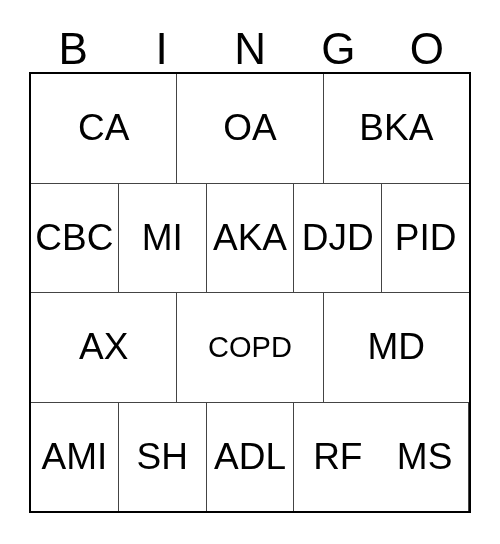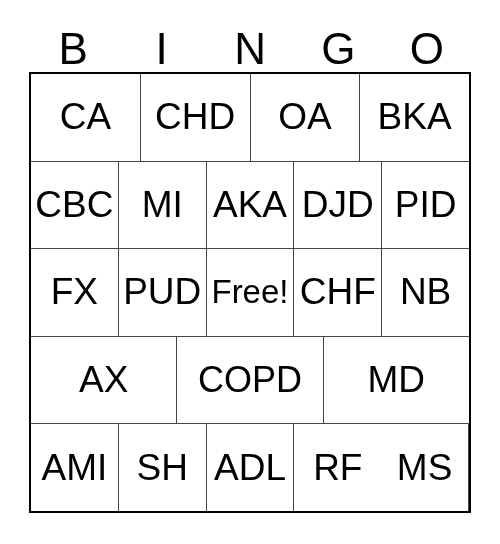--- a/index.html
+++ b/index.html
@@ -85,21 +85,21 @@
     font-size: 37px;
     line-height: 40px;
     font-weight: 400;
     color: #000000;
     white-space: nowrap;
     text-align: center;
     -webkit-font-smoothing: antialiased;
   }
   
   .cell-text.size-sm {
-    font-size: 36px;
+    font-size: 29px;
     line-height: 32px;
   }
   .cell-text.size-md {
     font-size: 33px;
     line-height: 36px;
   }
 </style>
 </head>
 <body>
 
@@ -113,23 +113,20 @@
     <div class="header-cell">O</div>
   </div>
 
   <div id="grid">
 
     <div class="grid-row">
       <div class="grid-cell">
           <span class="cell-text">CA</span>
         </div>
       <div class="grid-cell">
-          <span class="cell-text">CHD</span>
-        </div>
-      <div class="grid-cell">
           <span class="cell-text">OA</span>
         </div>
       <div class="grid-cell last-col">
           <span class="cell-text">BKA</span>
         </div>
     </div>
 
     <div class="grid-row">
       <div class="grid-cell">
           <span class="cell-text">CBC</span>
@@ -141,37 +138,20 @@
           <span class="cell-text">AKA</span>
         </div>
       <div class="grid-cell">
           <span class="cell-text">DJD</span>
         </div>
       <div class="grid-cell last-col">
           <span class="cell-text">PID</span>
         </div>
     </div>
 
-    <div class="grid-row">
-      <div class="grid-cell">
-          <span class="cell-text">FX</span>
-        </div>
-      <div class="grid-cell">
-          <span class="cell-text">PUD</span>
-        </div>
-      <div class="grid-cell">
-          <span class="cell-text size-md">Free!</span>
-        </div>
-      <div class="grid-cell">
-          <span class="cell-text">CHF</span>
-        </div>
-      <div class="grid-cell last-col">
-          <span class="cell-text">NB</span>
-        </div>
-    </div>
 
     <div class="grid-row">
       <div class="grid-cell">
           <span class="cell-text">AX</span>
         </div>
       <div class="grid-cell">
           <span class="cell-text size-sm">COPD</span>
         </div>
       <div class="grid-cell last-col">
           <span class="cell-text">MD</span>

